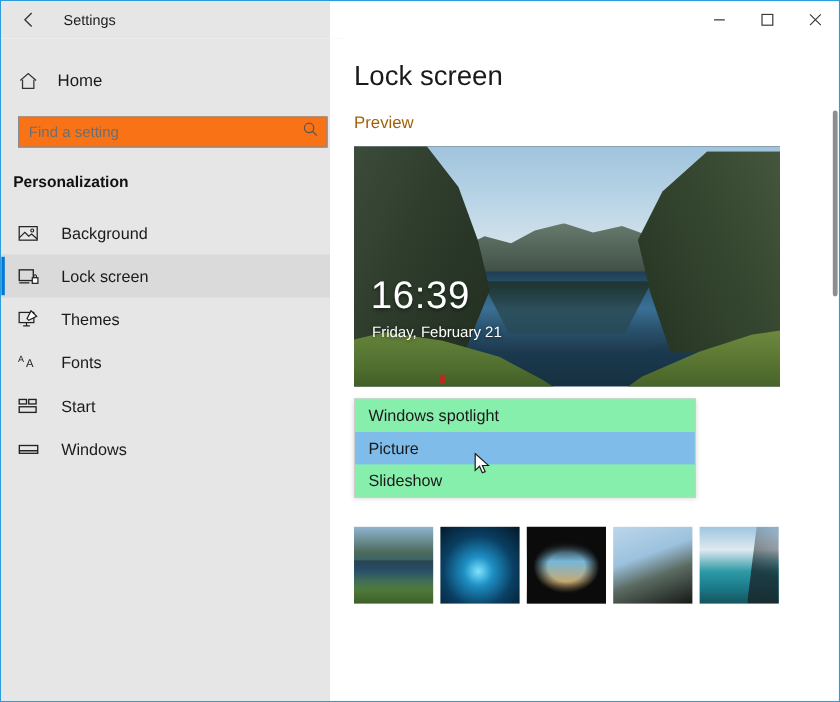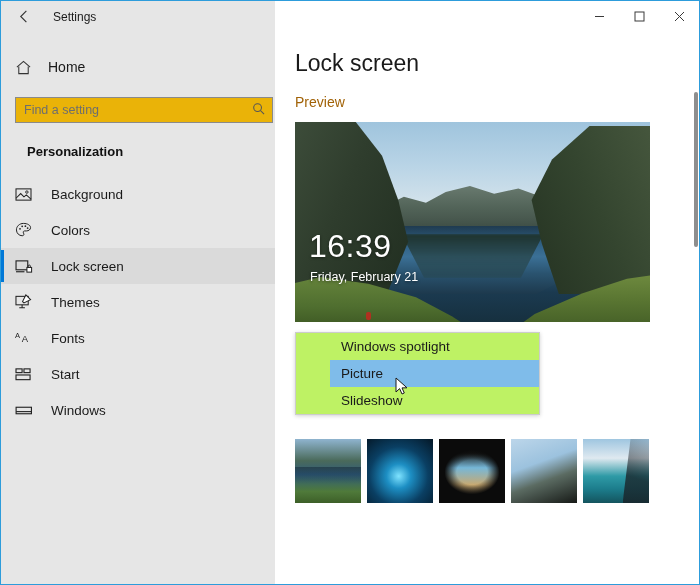--- a/index.html
+++ b/index.html
@@ -58,21 +58,21 @@
   .home-row {
     display: flex; align-items: center;
     height: 34px; margin-top: 18px; padding-left: 14px;
   }
   .home-icon { width: 24px; display: flex; align-items: center; color: #333; }
   .home-label { font-size: 14px; color: #1a1a1a; margin-left: 9px; }
 
   .search-wrap {
     margin: 13px 14px 0 14px;
     height: 26px;
-    background: #eab308;
+    background: #f97316;
     border: 1px solid #8a8a8a;
     display: flex; align-items: center;
     position: relative;
   }
   .search-input {
     border: none; outline: none;
     width: 100%; height: 100%;
     padding: 0 26px 0 8px;
     font-family: "Liberation Sans", sans-serif;
     font-size: 12.5px; color: #333;
@@ -81,21 +81,21 @@
   .search-input::placeholder { color: #6e6e6e; }
   .search-icon {
     position: absolute; right: 7px; top: 50%;
     transform: translateY(-50%);
     color: #555;
   }
 
   .section-title {
     font-size: 13px; font-weight: bold;
     color: #111;
-    padding-left: 26px;
+    padding-left: 10px;
     margin-top: 21px;
   }
 
   .nav-list { margin-top: 17px; }
   .nav-item {
     position: relative;
     height: 36px;
     display: flex; align-items: center;
     padding-left: 14px;
   }
@@ -217,26 +217,25 @@
   }
   .choose-label {
     font-size: 14px; color: #1a1a1a;
     margin: 14px 0 0 20px;
   }
 
   
   .dropdown {
     position: absolute;
     left: 20px; top: 300px;
-    width: 245px;
-    background: #bef264;
+    width: 285px;
+    background: #86efac;
     border: 1px solid #cccccc;
     box-shadow: 0 1px 4px rgba(0,0,0,.18);
     z-index: 40;
-    padding-left: 34px;
   }
   .dd-item {
     height: 27px;
     display: flex; align-items: center;
     padding-left: 11px;
     font-size: 13.5px; color: #1a1a1a;
   }
   .dd-item.highlight {
     background: #7fbcea;
   }
@@ -379,32 +378,20 @@
         <span class="nav-icon">
           <svg width="17" height="15" viewBox="0 0 18 16" aria-hidden="true">
             <rect x="1" y="2" width="16" height="12" fill="none" stroke="#222" stroke-width="1.1"></rect>
             <path d="M1 12 L6 7 L9.5 10.5 L12 8.5 L17 13" fill="none" stroke="#222" stroke-width="1.1"></path>
             <circle cx="12.6" cy="5.4" r="1.3" fill="none" stroke="#222" stroke-width="1"></circle>
           </svg>
         </span>
         <span class="nav-label">Background</span>
       </div>
 
-      <div class="nav-item">
-        <span class="nav-icon">
-          <svg width="17" height="16" viewBox="0 0 18 17" aria-hidden="true">
-            <path d="M9 1.5 C4.6 1.5 1.5 4.6 1.5 8.4 C1.5 12 4.4 14.6 7.6 14.6 C9 14.6 9.4 13.8 9.4 13 C9.4 12.1 8.7 11.6 8.7 10.8 C8.7 10 9.4 9.5 10.3 9.5 H12 C14.6 9.5 16.5 8 16.5 6 C16.5 3.4 13.2 1.5 9 1.5 Z" fill="none" stroke="#222" stroke-width="1.05"></path>
-            <circle cx="5.3" cy="7.2" r=".95" fill="#222"></circle>
-            <circle cx="7.6" cy="4.6" r=".95" fill="#222"></circle>
-            <circle cx="11" cy="4.4" r=".95" fill="#222"></circle>
-            <circle cx="13.4" cy="6.4" r=".95" fill="#222"></circle>
-          </svg>
-        </span>
-        <span class="nav-label">Colors</span>
-      </div>
 
       <div class="nav-item selected">
         <span class="nav-icon">
           <svg width="18" height="15" viewBox="0 0 19 16" aria-hidden="true">
             <rect x="1" y="2" width="12.5" height="9.5" fill="none" stroke="#222" stroke-width="1.2"></rect>
             <path d="M1 13.6 H10" stroke="#222" stroke-width="1.2"></path>
             <rect x="12.6" y="9" width="5" height="5" fill="#fff" stroke="#222" stroke-width="1.1"></rect>
             <path d="M13.9 9 V7.6 A1.2 1.2 0 0 1 16.3 7.6 V9" fill="none" stroke="#222" stroke-width="1"></path>
           </svg>
         </span>

